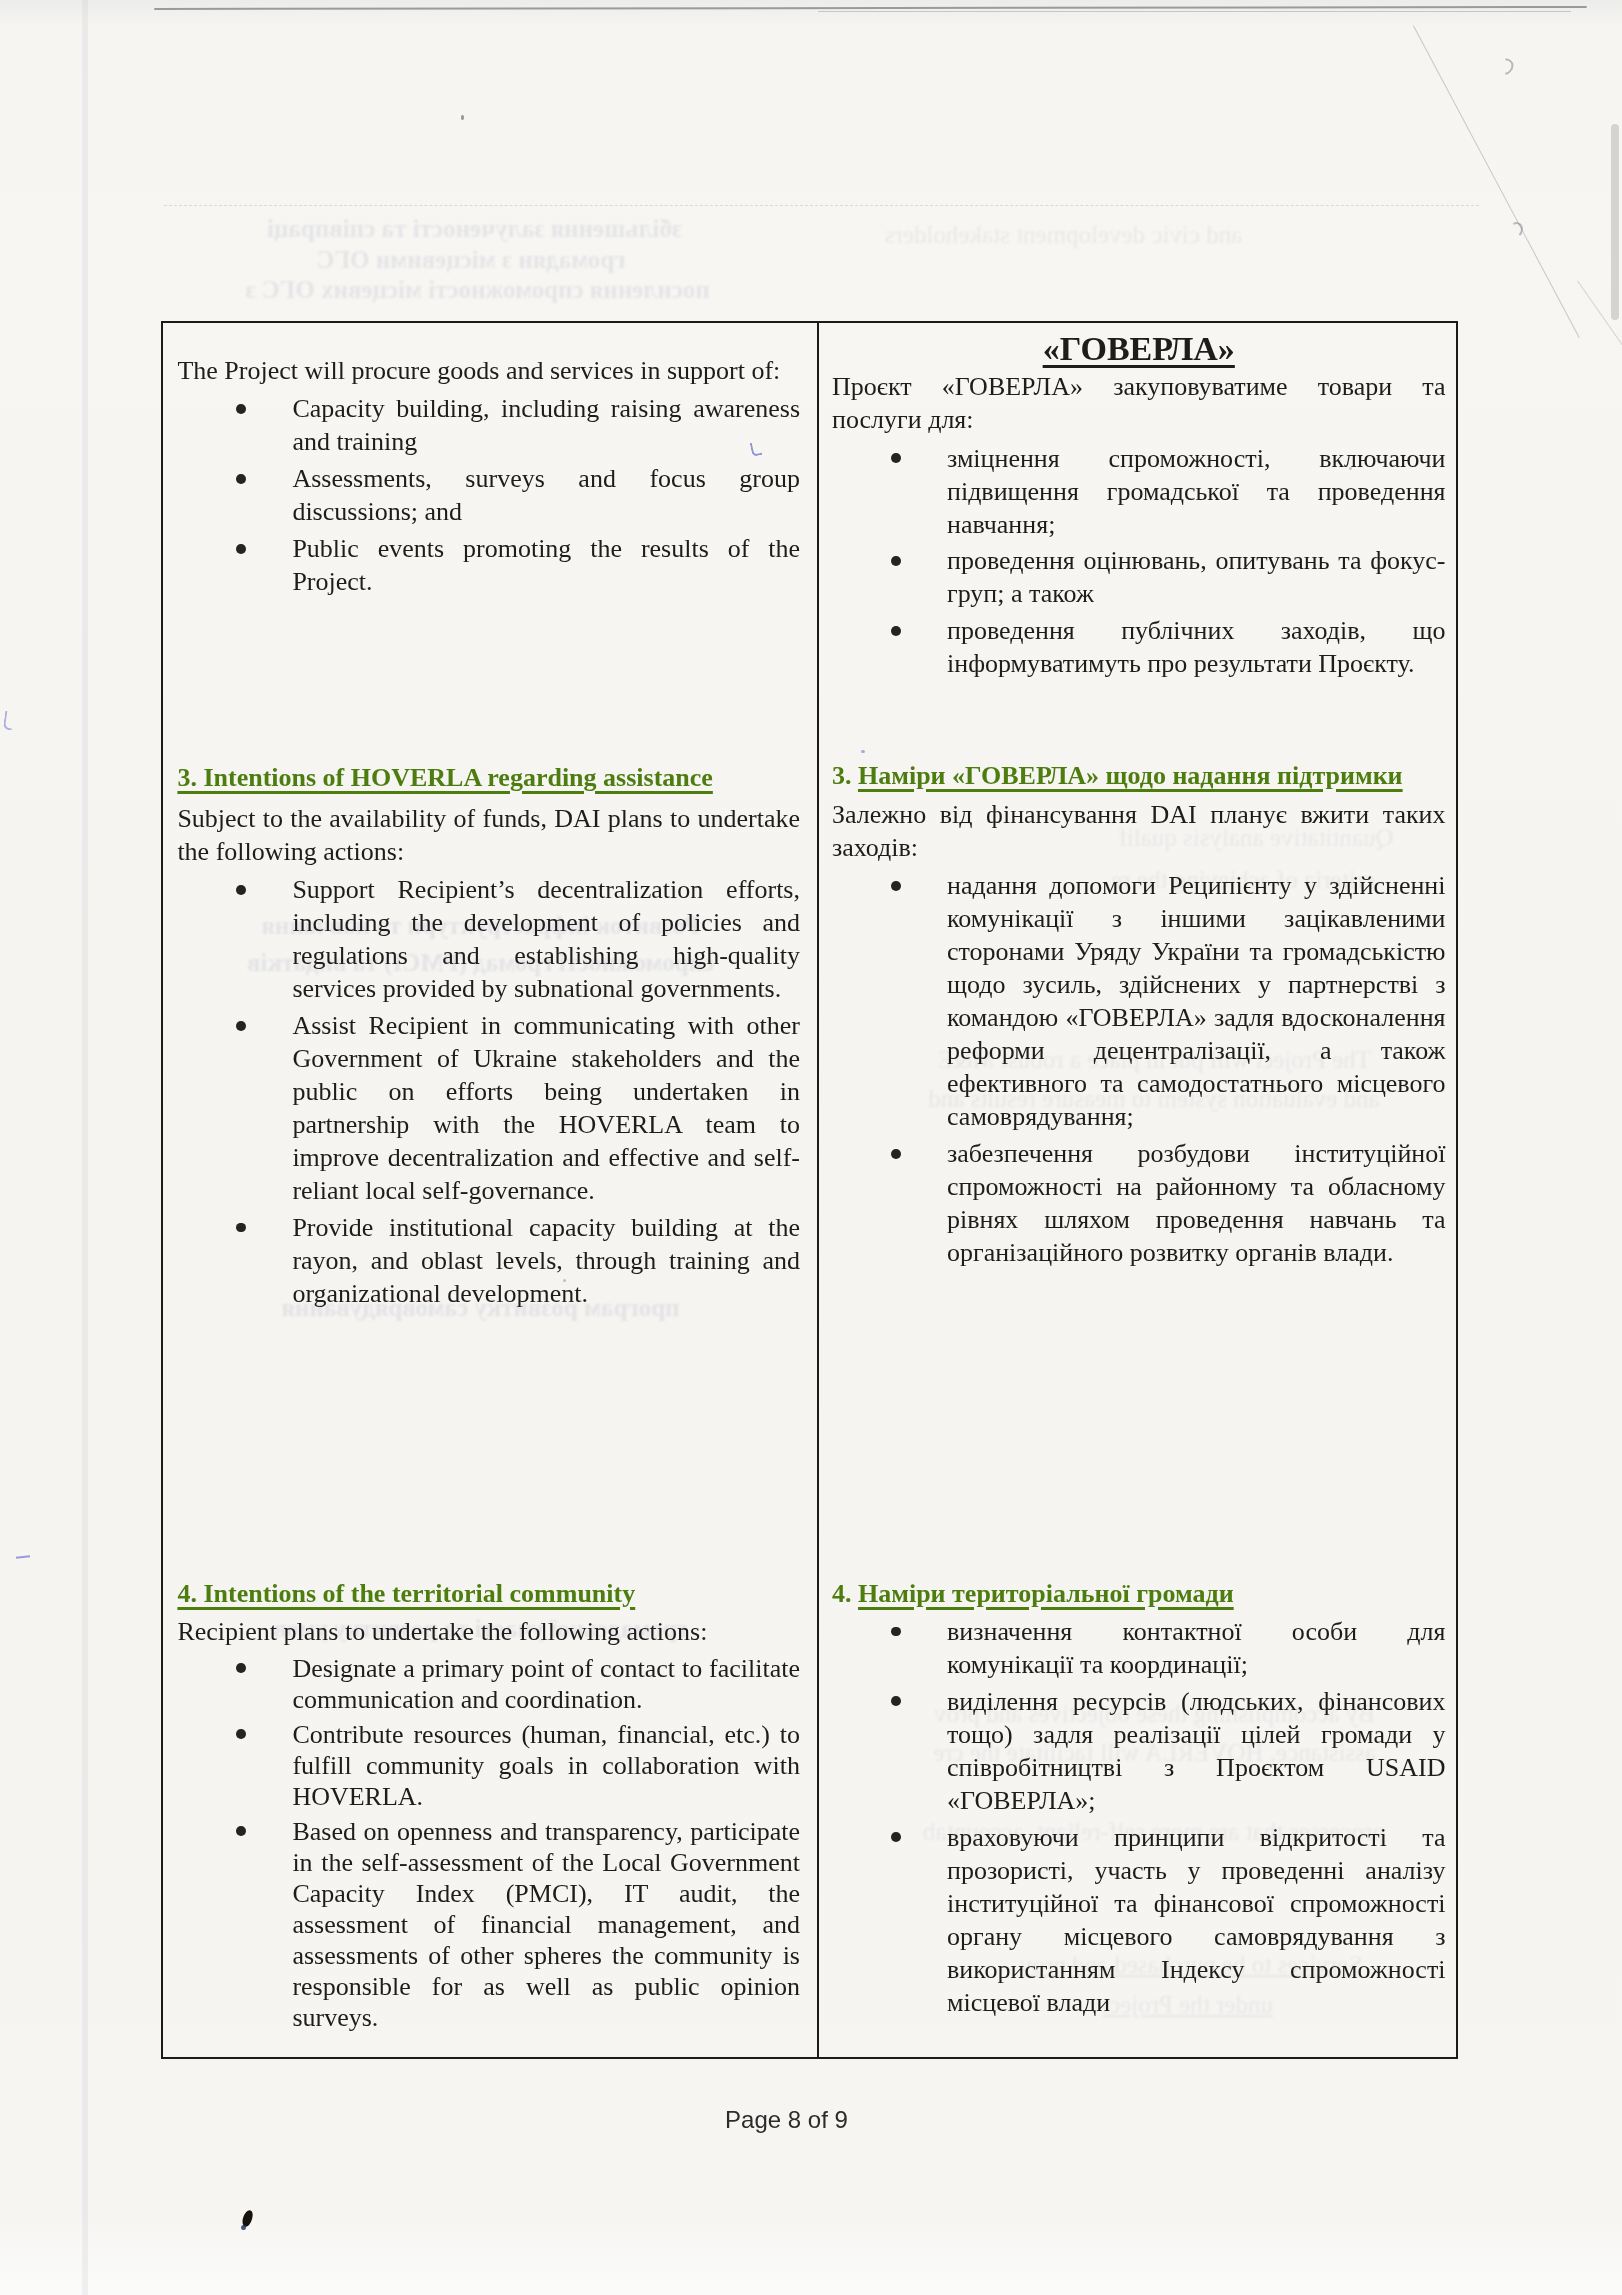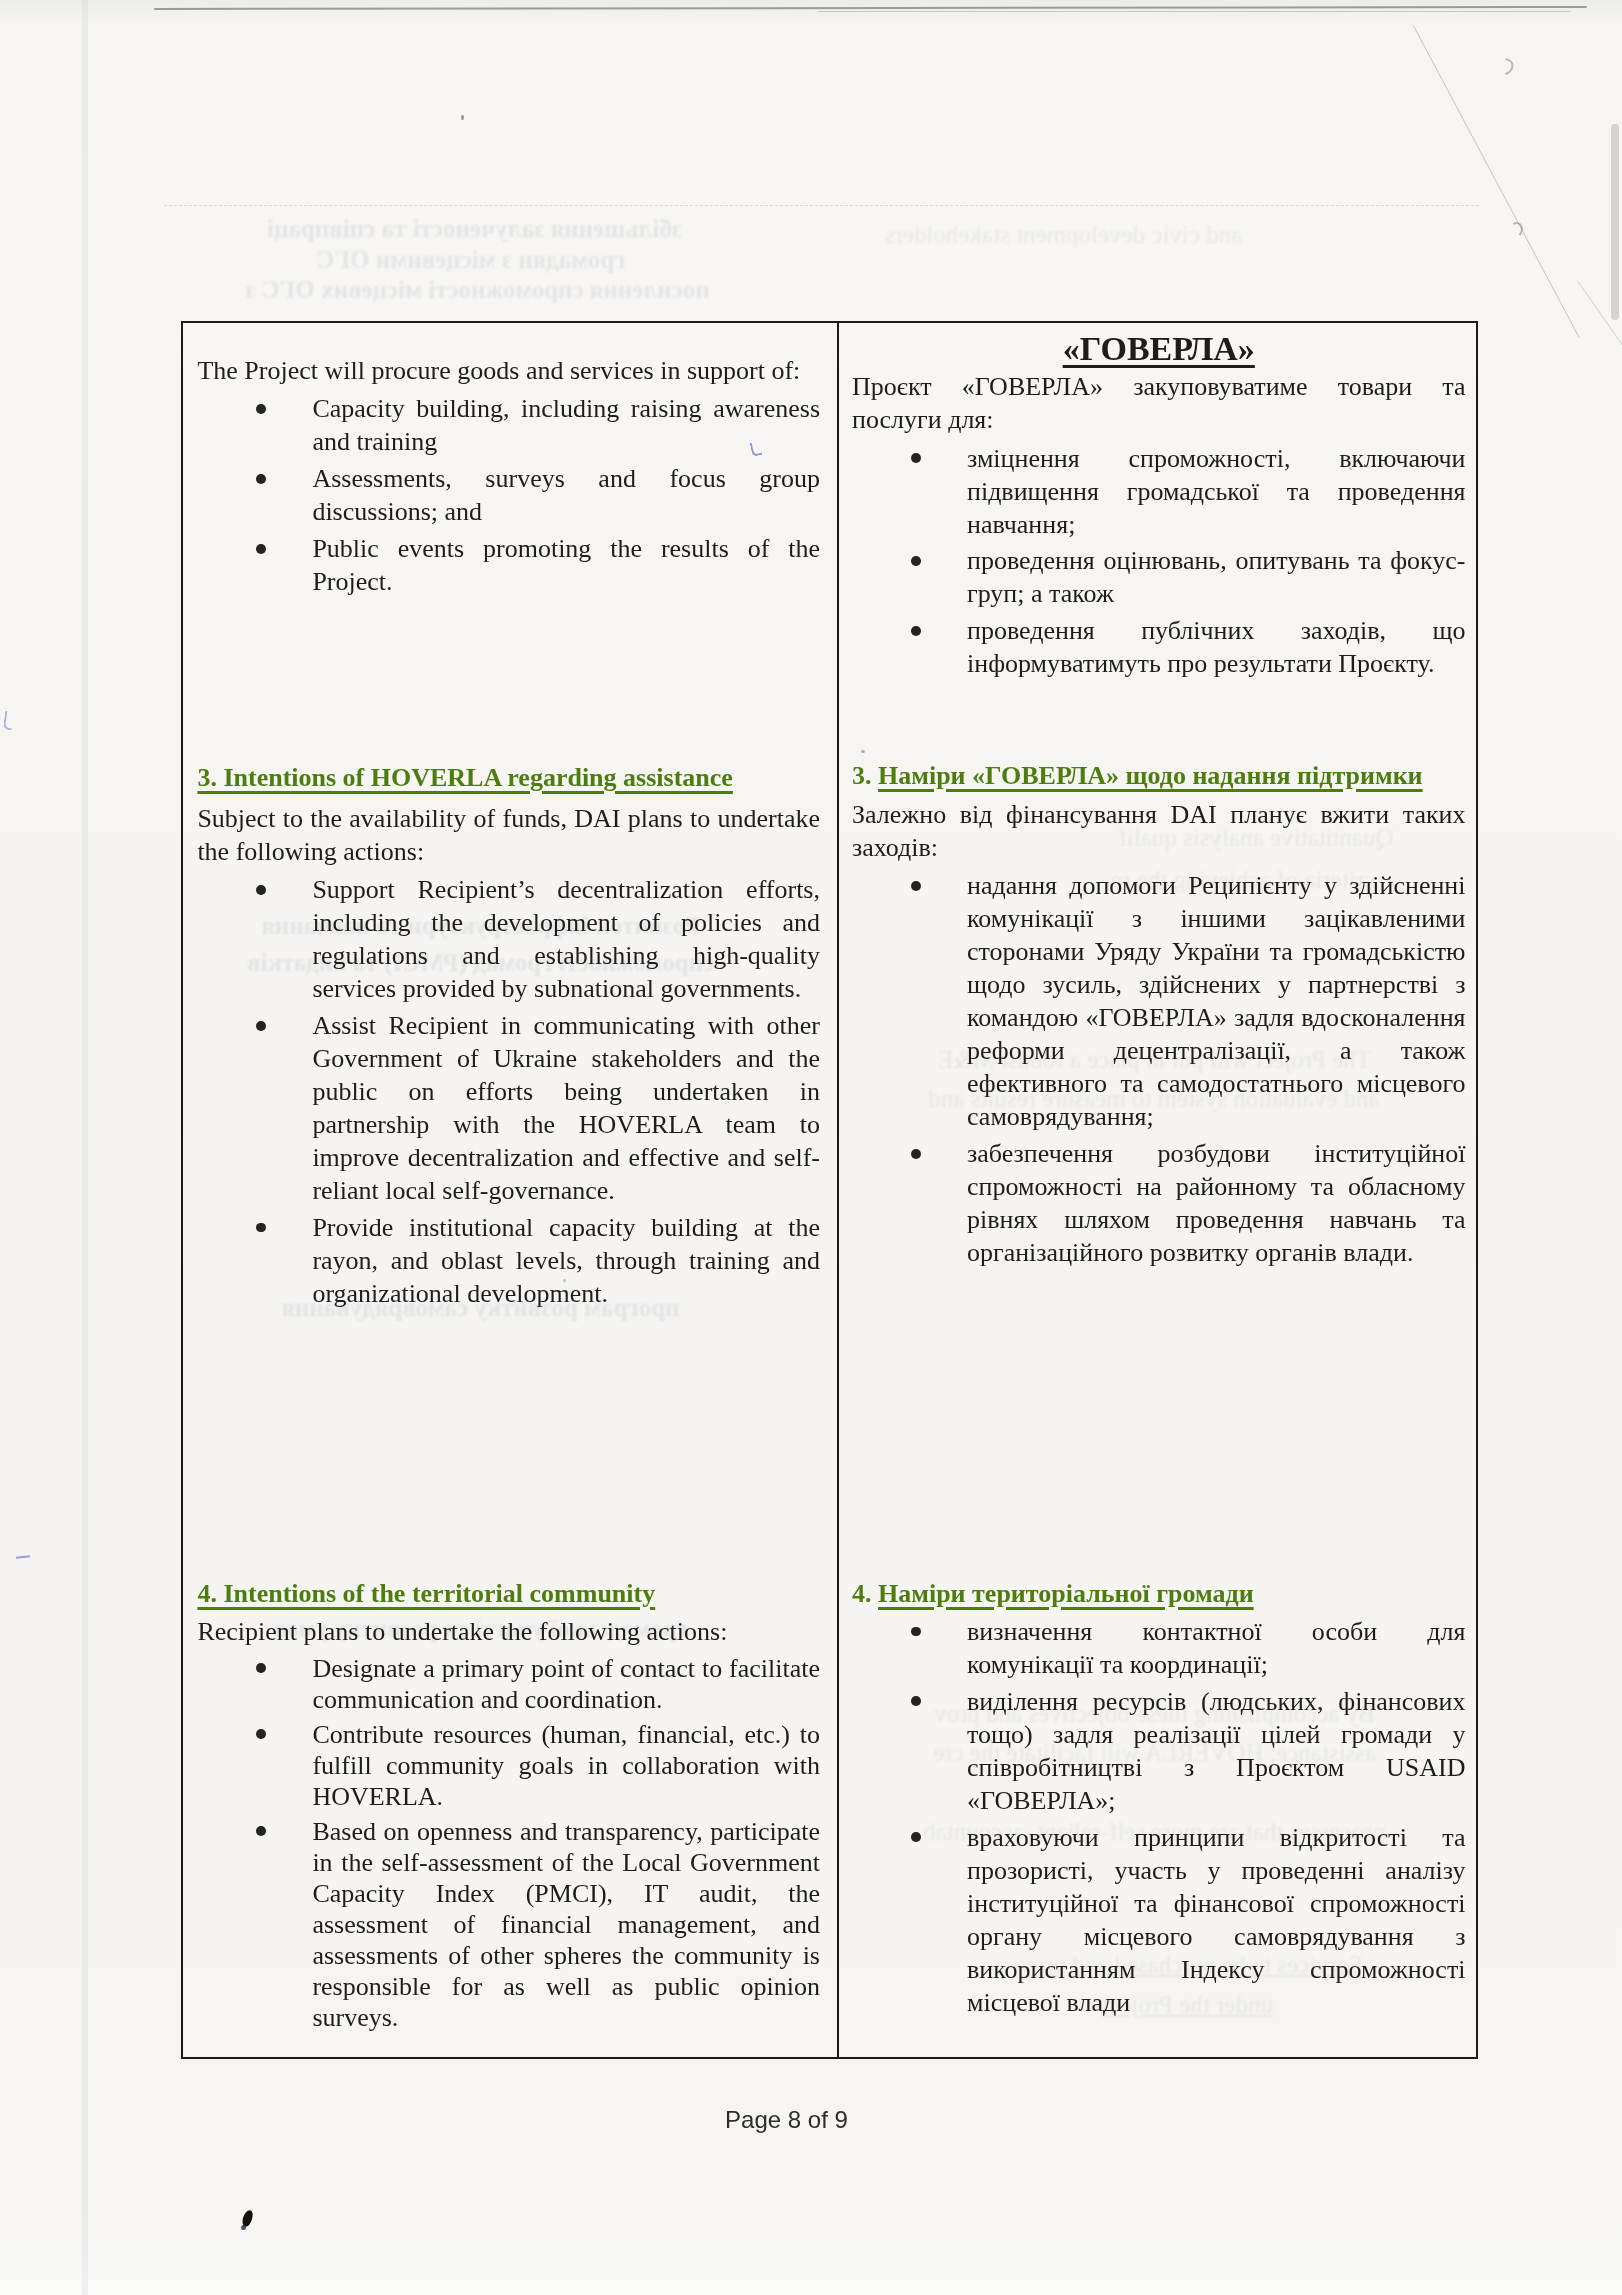--- a/index.html
+++ b/index.html
@@ -42,21 +42,21 @@
     white-space:nowrap;overflow:hidden;text-align:center;
   }
   .ghost.en{color:rgba(90,95,130,.09);font-weight:normal;}
   .ghost.u{text-decoration:underline;}
 
   
   .doc-table{
     position:absolute;left:161px;top:321px;width:1297px;height:1738px;
     box-sizing:border-box;border:2.6px solid #1d1a17;
     display:grid;grid-template-columns:654px 1fr;grid-template-rows:396px 838px 1fr;
-    overflow:hidden;background:transparent;margin-left:20px;
+    overflow:hidden;background:transparent;
   }
   .doc-table::before{content:"";position:absolute;left:-2.6px;right:-2.6px;top:-5.9px;height:2px;background:rgba(214,170,60,.55);}
   .cell{box-sizing:border-box;padding:0 17px 0 14.4px;font-size:26px;line-height:33px;text-align:justify;}
   .cell.r{border-left:2px solid #1d1a17;padding:0 10.5px 0 13px;}
   .rowA.l{padding-top:31px;}
   .rowA.r{padding-top:9.2px;}
   .rowB.l{padding-top:42px;}
   .rowB.r{padding-top:38px;}
   .rowC.l{padding-top:19.6px;}
   .rowC.r{padding-top:19.6px;}

